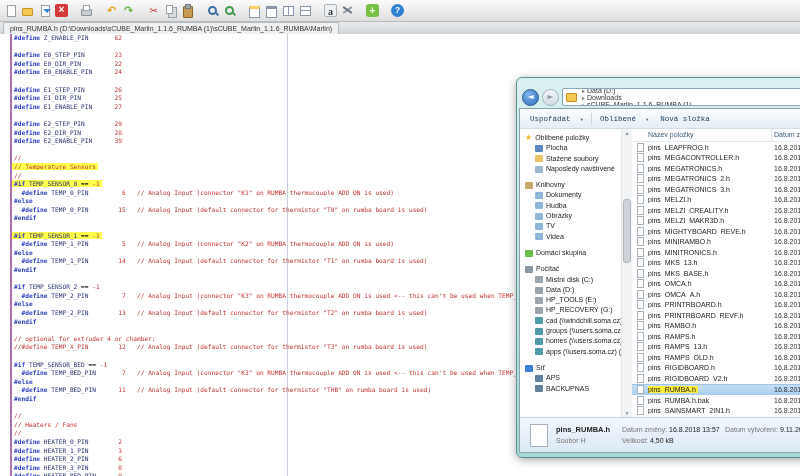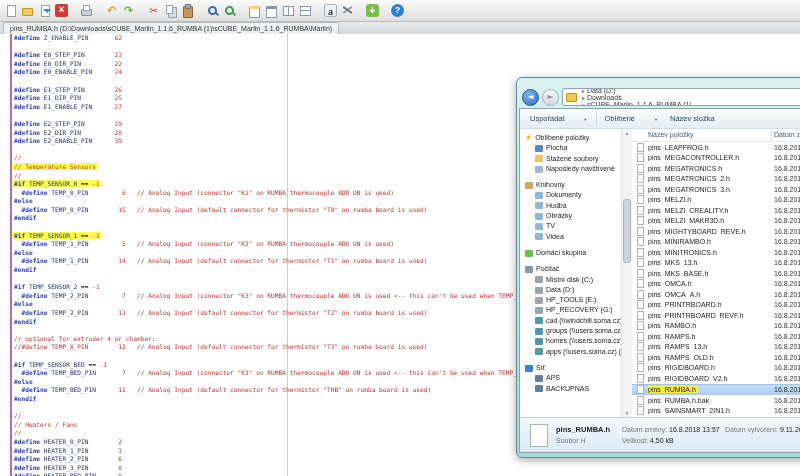--- a/index.html
+++ b/index.html
@@ -65,21 +65,21 @@
   .nav-fwd{background:linear-gradient(#f2f5f7,#d5dce2);border:1px solid #9fb0bc;color:#8a99a6;}
   .crumb-box{flex:1;height:16px;background:#fff;border:1px solid #8aa8b8;border-radius:2px;
     display:flex;align-items:center;font-size:7px;color:#333;padding:0 3px;overflow:hidden;white-space:nowrap;}
   .crumb-folder{width:9px;height:7px;background:#f3c94f;border:1px solid #c79325;border-radius:1px;margin-right:3px;flex:0 0 auto;}
   .crumb-seg{display:flex;align-items:center;flex:0 0 auto;}
   .crumb-arrow{color:#777;font-size:6px;padding:0 2px;}
   .ex-body{background:#fff;border:1px solid #88a5ae;height:calc(100% - 30px);
     display:flex;flex-direction:column;box-sizing:border-box;}
   .ex-toolbar{height:19px;background:linear-gradient(#fbfdfe,#e4eef4);border-bottom:1px solid #d0dde5;
     display:flex;align-items:center;gap:4px;padding:0 6px;font-size:7.5px;color:#1e3c5a;flex:0 0 auto;}
-  .ex-tb-item{display:flex;align-items:flex-start;gap:17px;padding:2px 4px;border-radius:2px;}
+  .ex-tb-item{display:flex;align-items:flex-start;gap:8px;padding:2px 4px;border-radius:2px;font-family:Liberation Mono, monospace;}
   .ex-tb-item .dd::after{content:"▼";font-size:4px;color:#4a657c;margin-left:2px;}
   .ex-tb-sep{width:1px;height:12px;background:#ccd9e2;}
   .ex-main{flex:1;display:flex;min-height:0;}
   .ex-side{width:96px;flex:0 0 auto;padding:4px 0 0 5px;font-size:7px;color:#222;overflow:hidden;}
   .sgroup{margin-bottom:6px;}
   .srow{height:10.3px;line-height:10.3px;white-space:nowrap;display:flex;align-items:center;}
   .srow.child{padding-left:10px;}
   .si{display:inline-block;width:8px;height:7px;border-radius:1px;margin-right:3px;flex:0 0 auto;}
   .si-star{width:auto;height:auto;background:none;color:#f0b429;font-size:8px;line-height:8px;}
   .si-star::before{content:"★";}
@@ -188,21 +188,21 @@
       <span class="ex-tb-item">
           <span>Uspořádat</span>
           <span class="dd"></span>
         </span>
       <span class="ex-tb-sep"></span>
       <span class="ex-tb-item">
           <span>Oblíbené</span>
           <span class="dd"></span>
         </span>
       <span class="ex-tb-item">
-          <span>Název složka</span>
+          <span>Nová složka</span>
         </span>
     </div>
     <div class="ex-main">
       <div class="ex-side" id="sidepane">
           <div class="sgroup">
             <div class="srow">
               <span class="si si-star"></span>
               <span>Oblíbené položky</span>
             </div>
             <div class="srow child">

